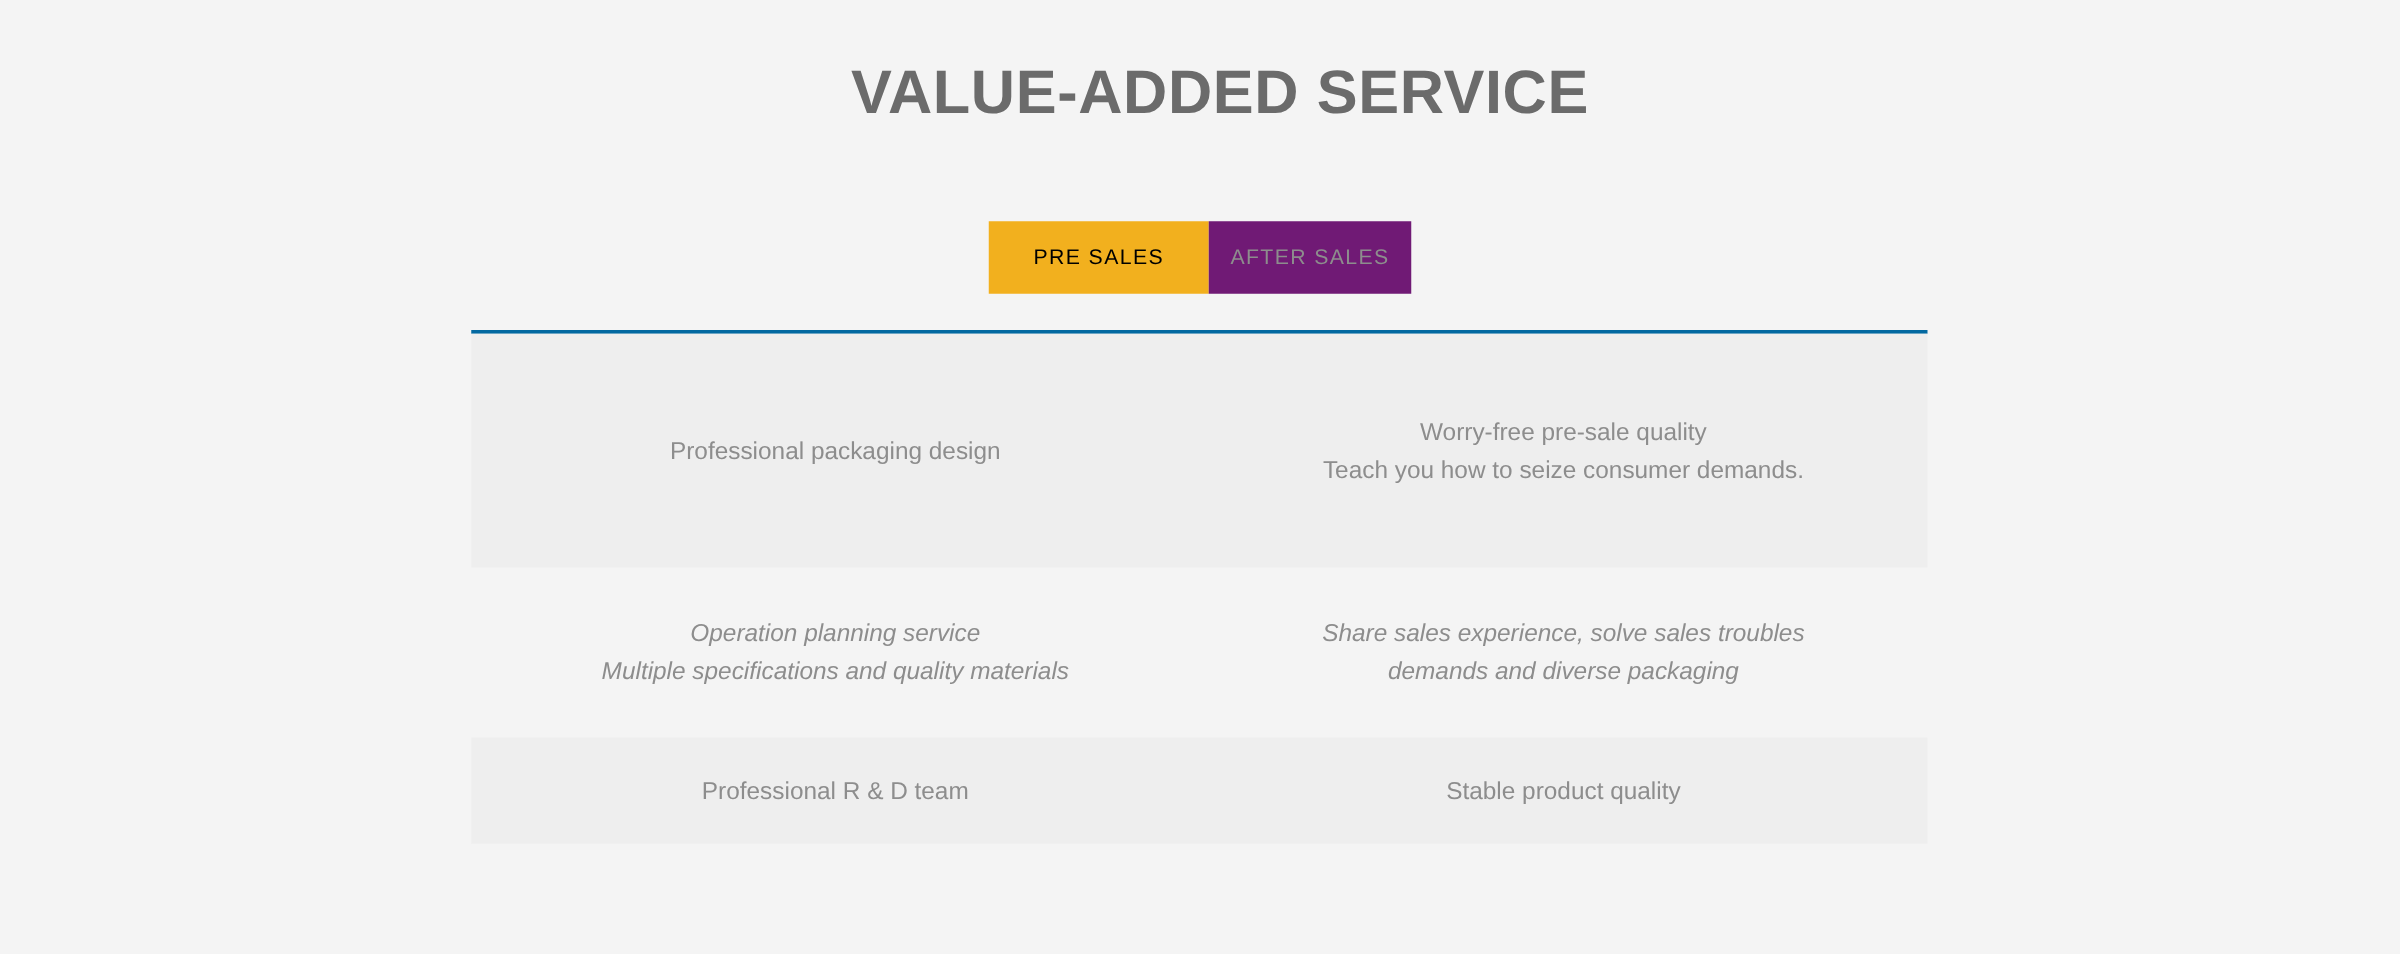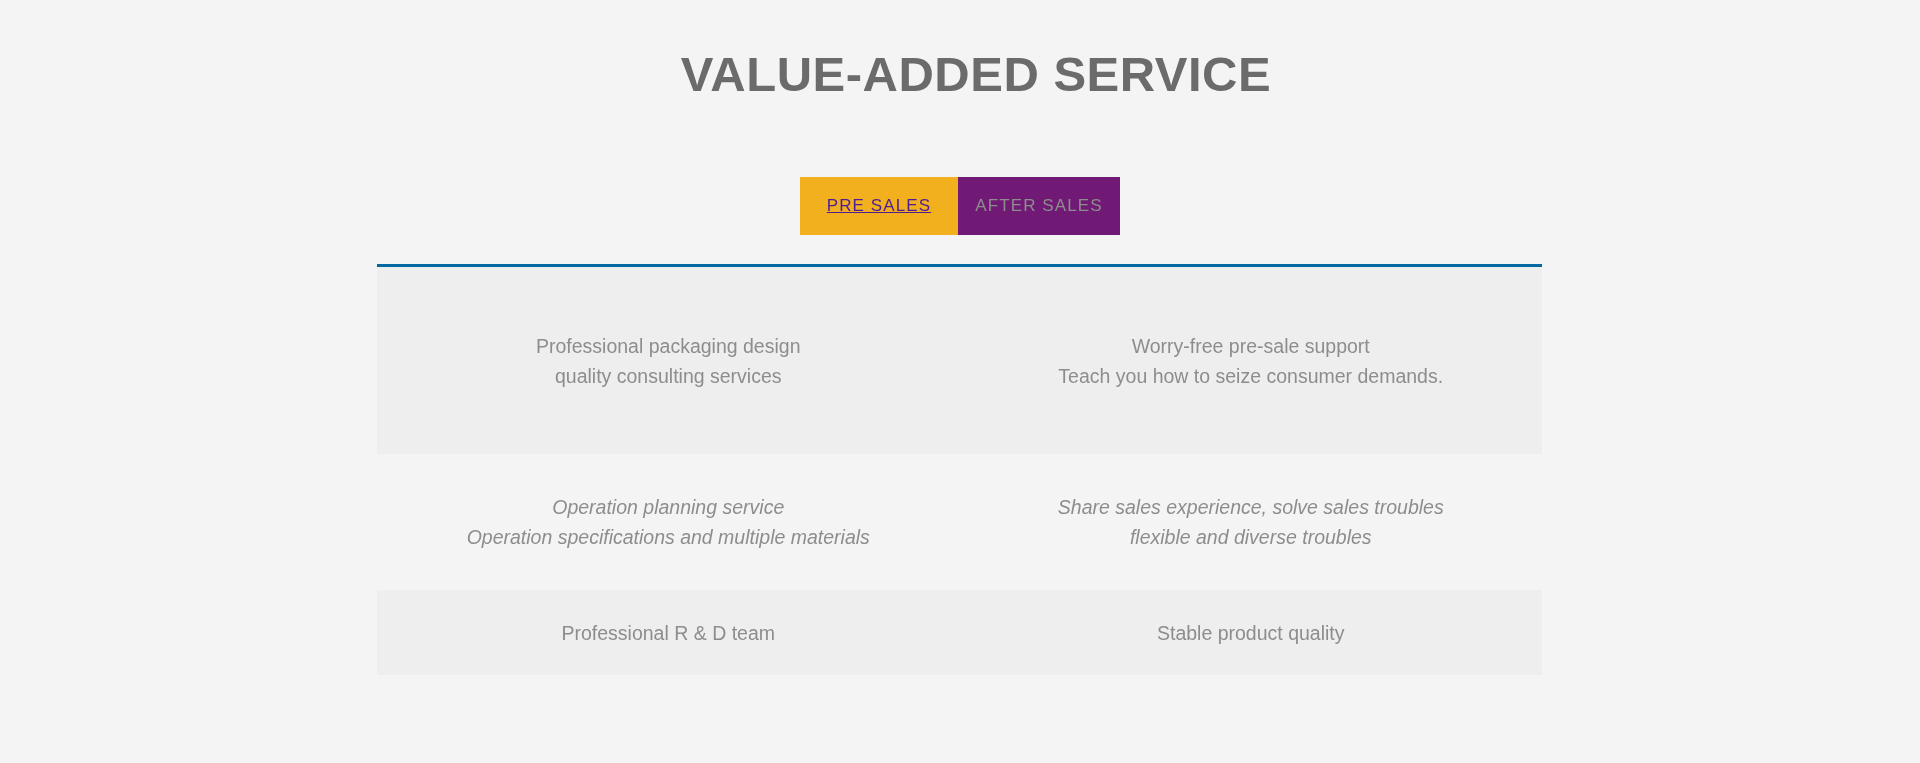--- a/index.html
+++ b/index.html
@@ -49,24 +49,23 @@
     display: flex;
     align-items: center;
     justify-content: center;
     font-size: 17px;
     letter-spacing: 1.1px;
     cursor: pointer;
     user-select: none;
     white-space: nowrap;
   }
   .tab-active {
-    width: 158px;
+    width: 176px;
     background: #f2b01e;
-    color: #4c1d95;
-    text-decoration: underline;
+    color: #000000;
   }
   .tab-inactive {
     width: 162px;
     background: #701a75;
     color: #8d8d8d;
   }
 
   
   .service-table {
     position: absolute;
@@ -112,36 +111,35 @@
     <div class="tab tab-inactive">
       <span>AFTER SALES</span>
     </div>
   </div>
 
   <div class="service-table">
 
     <div class="srow srow-1 srow-shaded">
       <div class="scell">
         <p>Professional packaging design</p>
-        <p>quality consulting services</p>
       </div>
       <div class="scell">
-        <p>Worry-free pre-sale support</p>
+        <p>Worry-free pre-sale quality</p>
         <p>Teach you how to seize consumer demands.</p>
       </div>
     </div>
 
     <div class="srow srow-2 srow-plain">
       <div class="scell">
         <p>Operation planning service</p>
-        <p>Operation specifications and multiple materials</p>
+        <p>Multiple specifications and quality materials</p>
       </div>
       <div class="scell">
         <p>Share sales experience, solve sales troubles</p>
-        <p>flexible and diverse troubles</p>
+        <p>demands and diverse packaging</p>
       </div>
     </div>
 
     <div class="srow srow-3 srow-shaded">
       <div class="scell">
         <p>Professional R &amp; D team</p>
       </div>
       <div class="scell">
         <p>Stable product quality</p>
       </div>

